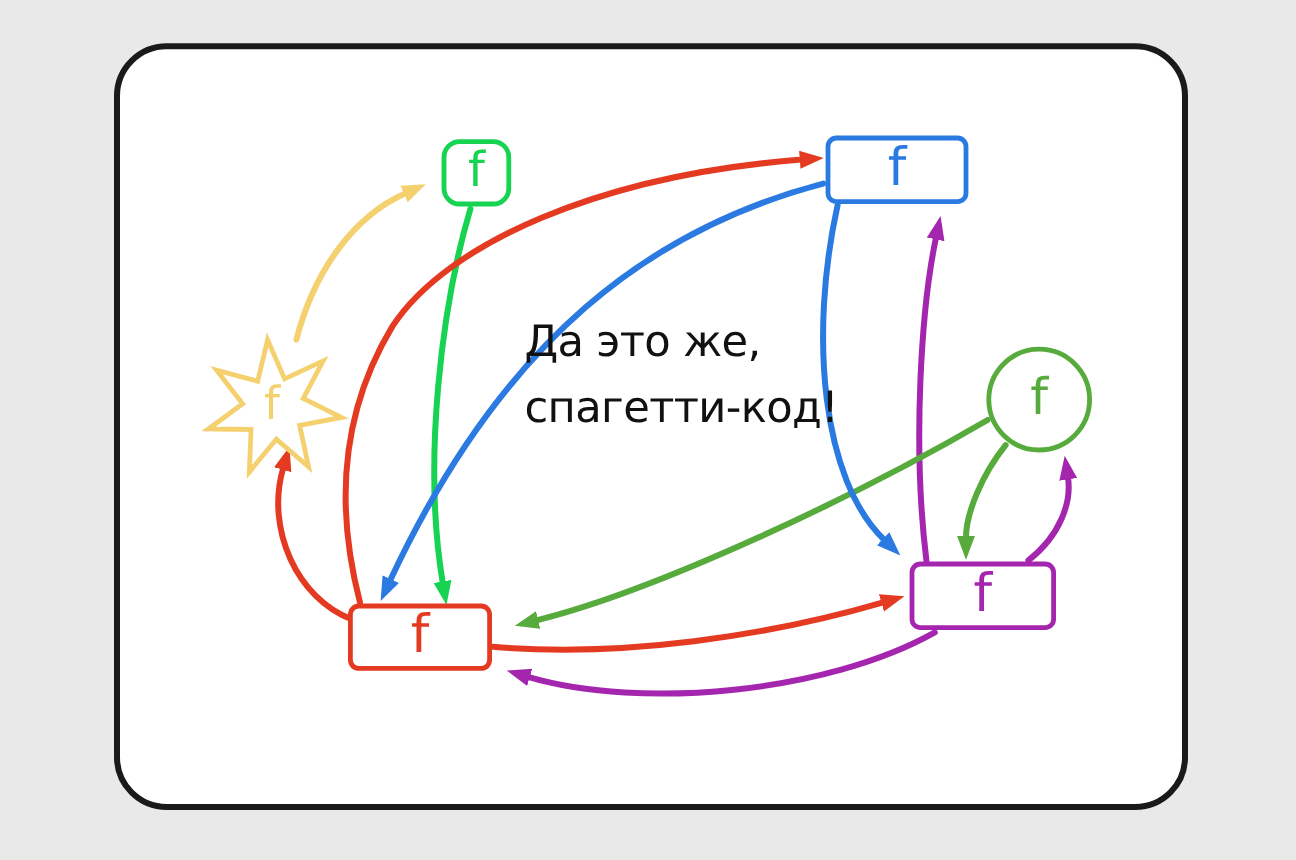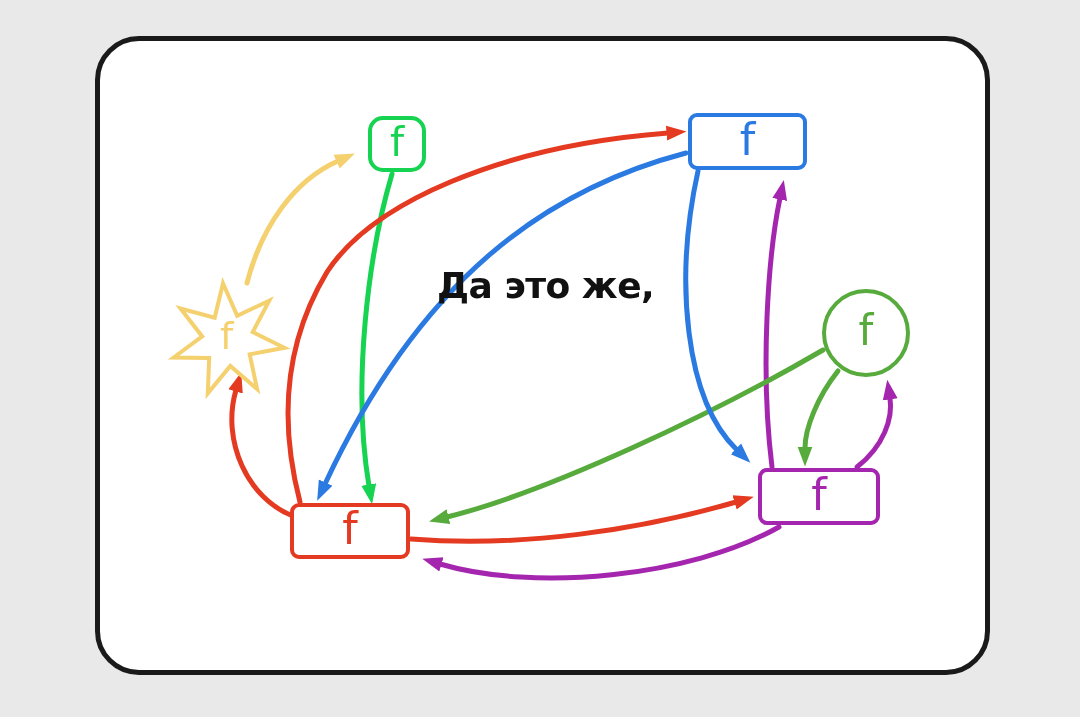--- a/index.html
+++ b/index.html
@@ -61,21 +61,21 @@
   #node-star svg{position:absolute;left:0;top:0;}
   .star-shape{fill:#ffffff;stroke:var(--yellow);stroke-width:4;stroke-linejoin:miter;}
   #node-star .f-label{
     position:absolute;left:50%;top:50%;
     transform:translate(-60%,-54%);
     font-size:38px;color:var(--yellow);
   }
   .speech{
     position:absolute;left:437px;top:258px;width:300px;
     color:var(--speech_color,#111111);
-    font-size:36px;font-weight:700;line-height:55px;
+    font-size:36px;font-weight:400;line-height:55px;
     letter-spacing:-0.5px;
   }
 </style>
 </head>
 <body>
 
 <div class="page">
   <div class="card"></div>
 
   <svg class="edges-layer" width="1080" height="717" viewBox="0 0 1080 717" xmlns="http://www.w3.org/2000/svg">
@@ -135,14 +135,15 @@
   <div class="node" id="node-purple-box">
     <span class="f-label">f</span>
   </div>
 
   <div class="node" id="node-green-circle">
     <span class="f-label">f</span>
   </div>
 
   <div class="speech">
     <div class="speech-line">Да это же,</div>
+    <div class="speech-line">спагетти-код!</div>
   </div>
 </div>
 
 </body></html>

